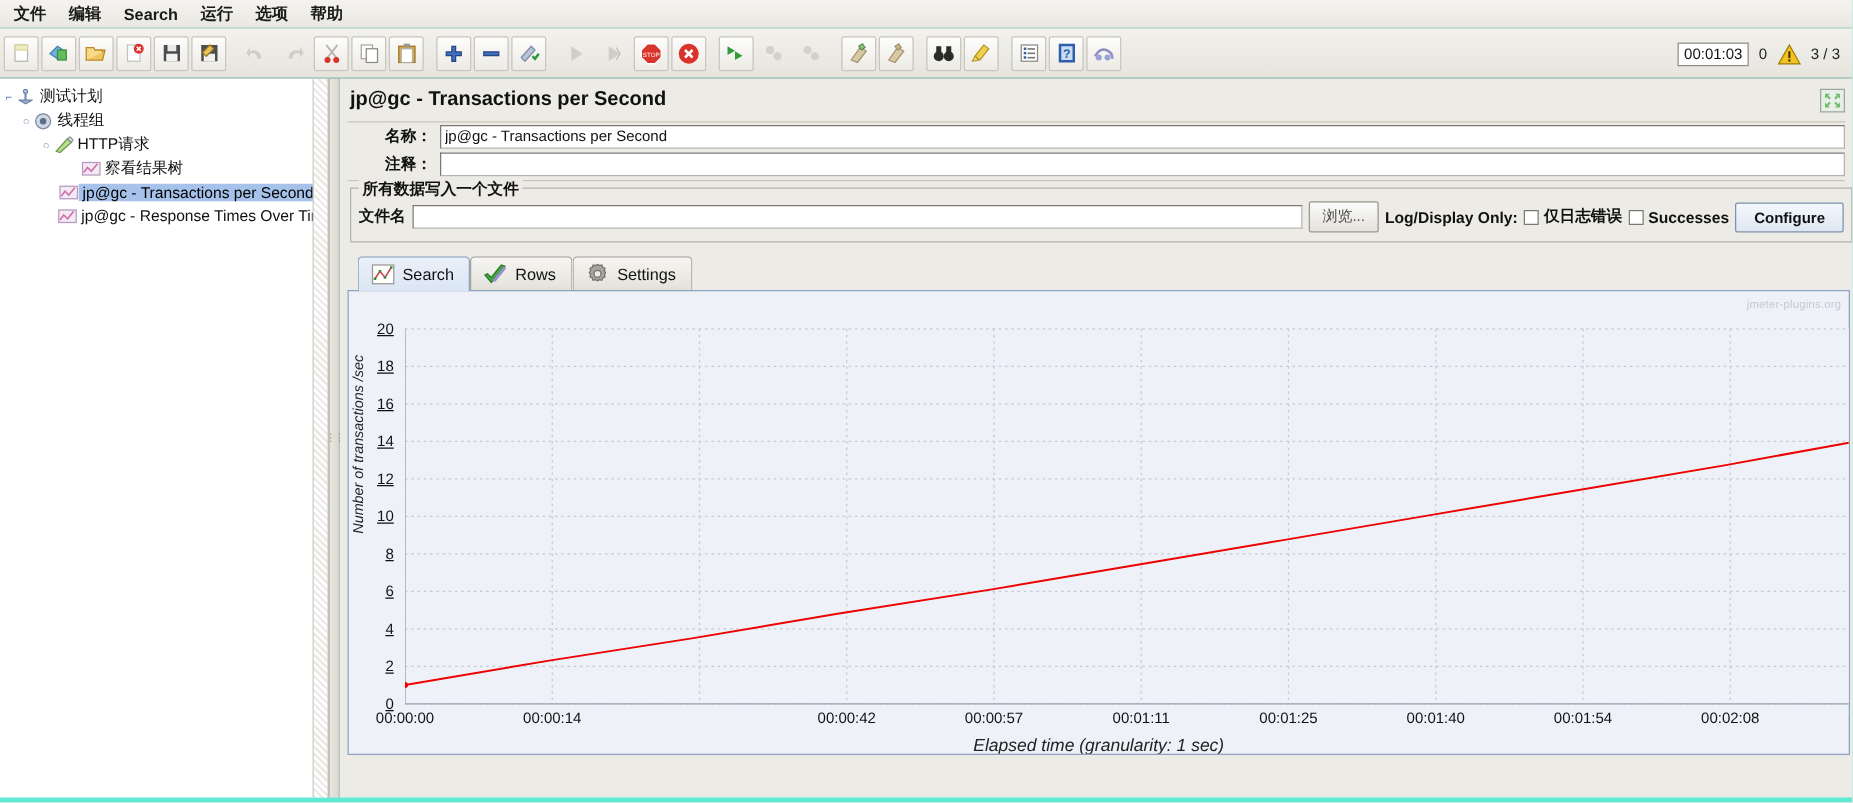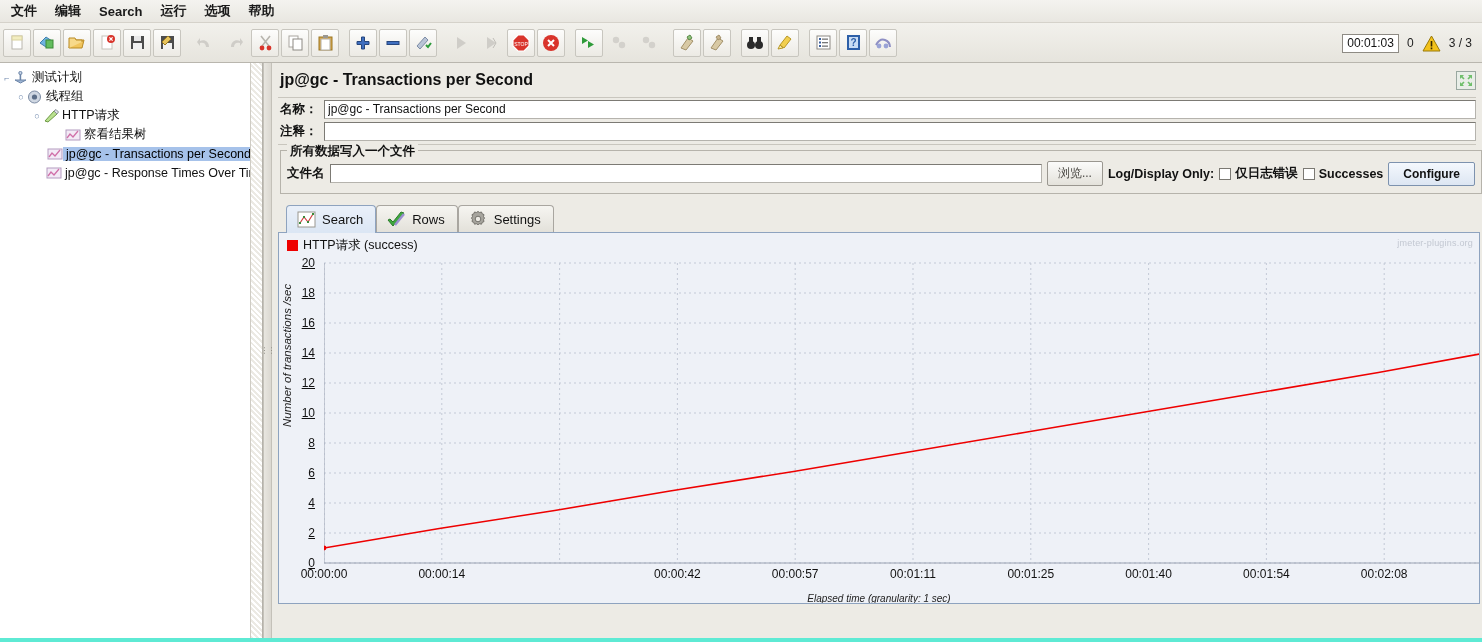--- a/index.html
+++ b/index.html
@@ -91,21 +91,21 @@
   .expand-btn {
     position: absolute; right: 6px; top: 8px; width: 20px; height: 19px;
     border: 1px solid #9aa8a0; background: #e9eee8;
     display:flex; align-items:center; justify-content:center;
   }
   .field-row {
     display: flex; align-items: center; height: 22px; padding-left: 8px;
     padding-right: 6px; gap: 0;
   }
   .field-label {
-    font-size: 12.5px; font-weight: bold; color: #111; width: 44px;
+    font-size: 12.5px; font-weight: bold; color: #111; width: 44px; margin-left: 28px;
   }
   .txtfield {
     flex: 1; height: 19px; background: #fff; border: 1px solid #7c7a74;
     border-right-color:#b5b3ad; border-bottom-color:#b5b3ad;
     font-size: 12px; color: #111; padding: 1px 3px; line-height: 16px;
     font-family: "Liberation Sans", sans-serif; outline: none;
   }
   .help-row { display: flex; align-items: center; gap: 5px; padding: 3px 0 4px 8px; }
   .help-link {
     color: #2222cc; text-decoration: underline; font-size: 12px; cursor: pointer;
@@ -163,21 +163,21 @@
     letter-spacing: .2px;
   }
   .chart-area { position: absolute; left:0; top: 22px; right:0; bottom: 0; }
   .ylabel {
     position: absolute; left: 2px; top: 172px; transform: rotate(-90deg);
     transform-origin: left top; font-size: 11.5px; font-style: italic; color: #222;
     white-space: nowrap;
   }
   .xlabel {
     position: absolute; left: 0; right: 0; bottom: -1px; text-align: center;
-    font-size: 10px; font-style: italic; color: #222;
+    font-size: 14px; font-style: italic; color: #222;
   }
   .ytick {
     position: absolute; right: 0; transform: translateY(-50%);
     font-size: 12px; color: #111; text-align: right; width: 26px; text-decoration: underline;
   }
   .xtick {
     position: absolute; transform: translateX(-50%);
     font-size: 12px; color: #111; white-space: nowrap;
   }
 </style>
@@ -547,24 +547,20 @@
             <svg class="ic" width="18" height="18" viewBox="0 0 18 18">
                 <path d="M9 1.5 l1.6 1 l1.9 -.5 l.7 1.8 l1.8 .8 l-.5 1.9 l1 1.6 l-1 1.6 l.5 1.9 l-1.8 .8 l-.7 1.8 l-1.9 -.5 l-1.6 1 l-1.6 -1 l-1.9 .5 l-.7 -1.8 l-1.8 -.8 l.5 -1.9 l-1 -1.6 l1 -1.6 l-.5 -1.9 l1.8 -.8 l.7 -1.8 l1.9 .5 Z" fill="#a7a59e" stroke="#73716b"></path>
                 <circle cx="9" cy="9" r="2.8" fill="#eceae4" stroke="#73716b"></circle>
               </svg>
           </span>
           <span>Settings</span>
         </div>
       </div>
 
       <div class="tabpanel">
-        <div class="legend">
-          <span class="legend-sw"></span>
-          <span class="legend-txt">HTTP请求 (success)</span>
-        </div>
         <div class="watermark">jmeter-plugins.org</div>
 
         <div class="chart-area">
           <div class="ylabel">Number of transactions /sec</div>
           <div class="xlabel">Elapsed time (granularity: 1 sec)</div>
           <div id="yticks">
               <div class="ytick" style="top: 308px; left: 10px;">0</div>
               <div class="ytick" style="top: 278px; left: 10px;">2</div>
               <div class="ytick" style="top: 248px; left: 10px;">4</div>
               <div class="ytick" style="top: 218px; left: 10px;">6</div>

